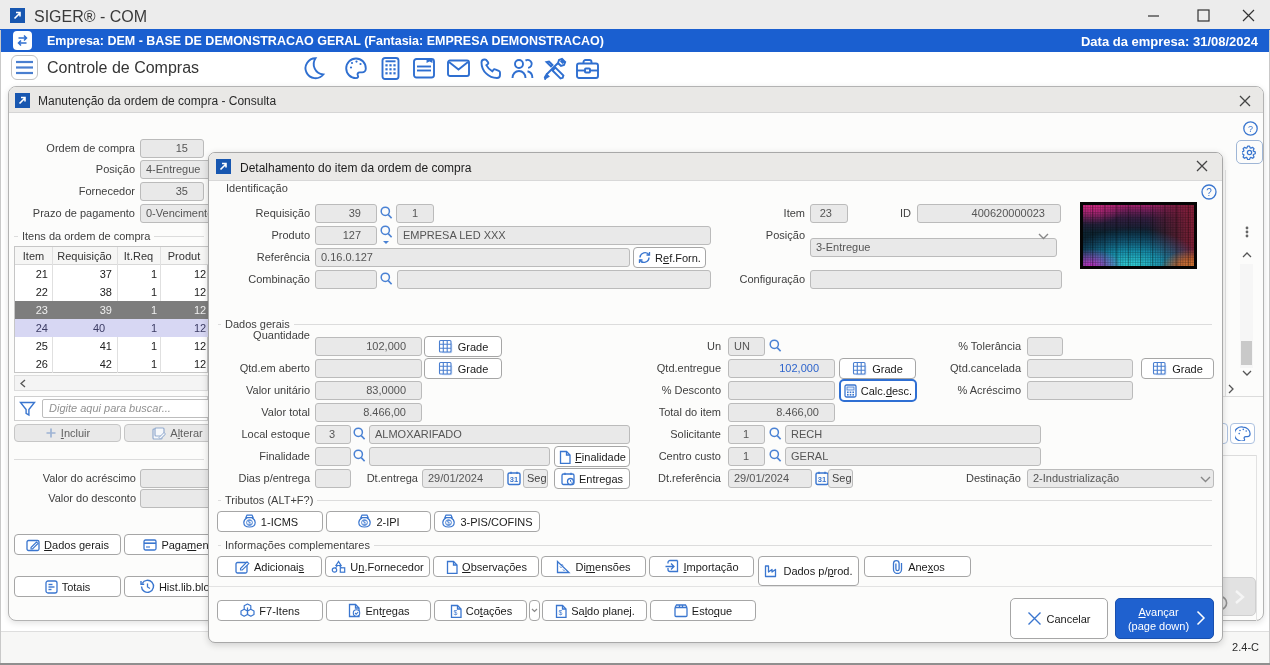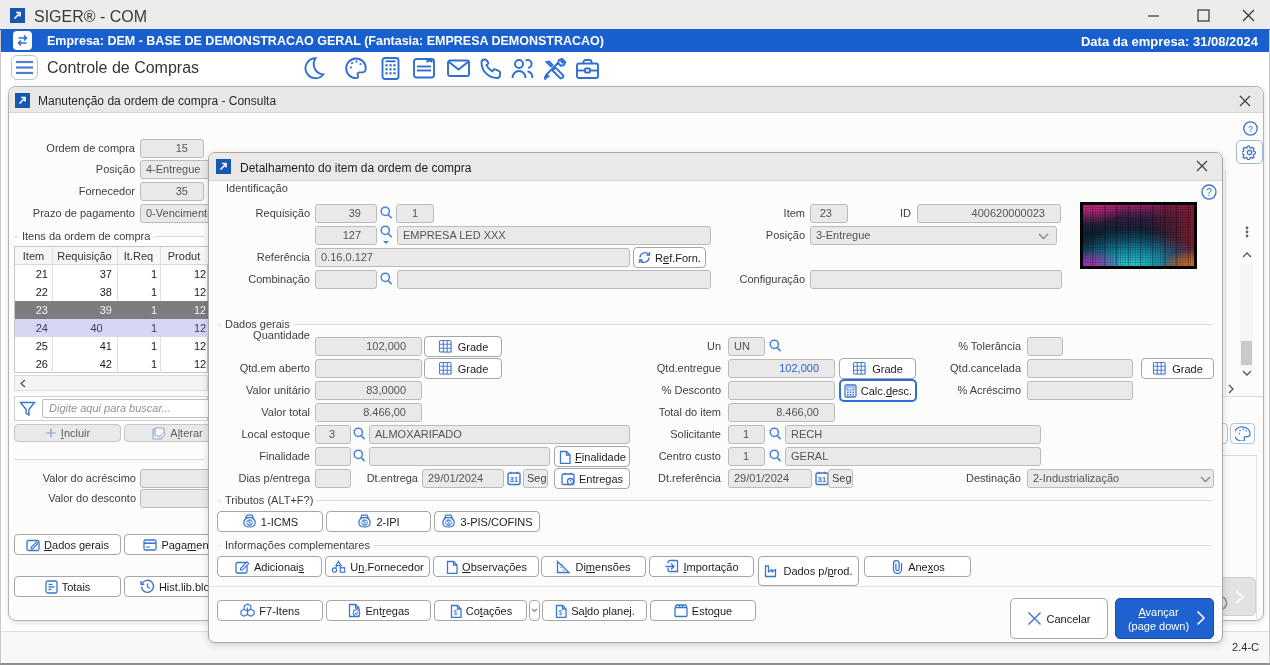--- a/index.html
+++ b/index.html
@@ -180,21 +180,21 @@
 <div class="a" style="left:194px;top:265px;line-height:18px;color:#222">12</div>
 <div class="a" style="left:15px;top:283px;width:33px;text-align:right;line-height:18px;color:#222">22</div>
 <div class="a" style="left:79px;top:283px;width:33px;text-align:right;line-height:18px;color:#222">38</div>
 <div class="a" style="left:124px;top:283px;width:33px;text-align:right;line-height:18px;color:#222">1</div>
 <div class="a" style="left:194px;top:283px;line-height:18px;color:#222">12</div>
 <div class="a" style="left:15px;top:301px;width:33px;text-align:right;line-height:18px;color:#efefef">23</div>
 <div class="a" style="left:79px;top:301px;width:33px;text-align:right;line-height:18px;color:#efefef">39</div>
 <div class="a" style="left:124px;top:301px;width:33px;text-align:right;line-height:18px;color:#efefef">1</div>
 <div class="a" style="left:194px;top:301px;line-height:18px;color:#efefef">12</div>
 <div class="a" style="left:15px;top:319px;width:33px;text-align:right;line-height:18px;color:#3c3c64">24</div>
-<div class="a" style="left:80px;top:319px;width:33px;text-align:center;line-height:18px;color:#3c3c64">40</div>
+<div class="a" style="left:93px;top:319px;width:33px;text-align:left;line-height:18px;color:#3c3c64">40</div>
 <div class="a" style="left:124px;top:319px;width:33px;text-align:right;line-height:18px;color:#3c3c64">1</div>
 <div class="a" style="left:194px;top:319px;line-height:18px;color:#3c3c64">12</div>
 <div class="a" style="left:15px;top:337px;width:33px;text-align:right;line-height:18px;color:#222">25</div>
 <div class="a" style="left:79px;top:337px;width:33px;text-align:right;line-height:18px;color:#222">41</div>
 <div class="a" style="left:124px;top:337px;width:33px;text-align:right;line-height:18px;color:#222">1</div>
 <div class="a" style="left:194px;top:337px;line-height:18px;color:#222">12</div>
 <div class="a" style="left:15px;top:355px;width:33px;text-align:right;line-height:18px;color:#222">26</div>
 <div class="a" style="left:79px;top:355px;width:33px;text-align:right;line-height:18px;color:#222">42</div>
 <div class="a" style="left:124px;top:355px;width:33px;text-align:right;line-height:18px;color:#222">1</div>
 <div class="a" style="left:194px;top:355px;line-height:18px;color:#222">12</div>
@@ -329,30 +329,31 @@
 <div class="f n" style="left:315px;top:204px;width:62px">39</div>
 <svg class="mag" style="left:380px;top:206px" width="13" height="14">
       <use href="#mag"></use>
     </svg>
 <div class="f n" style="left:396px;top:204px;width:38px">1</div>
 <div class="lb" style="left:605px;top:204px">Item</div>
 <div class="f n" style="left:810px;top:204px;width:38px">23</div>
 <div class="lb" style="left:711px;top:204px">ID</div>
 <div class="f n" style="left:917px;top:204px;width:144px">400620000023</div>
 
+<div class="lb" style="left:110px;top:226px">Produto</div>
 <div class="f n" style="left:315px;top:226px;width:62px">127</div>
 <svg class="mag" style="left:380px;top:225px" width="13" height="14">
       <use href="#mag"></use>
     </svg>
 <svg class="a" style="left:382px;top:240px" width="9" height="5">
       <path d="M1 1l3 3 3-3" fill="#4a82d4"></path>
     </svg>
 <div class="f t" style="left:397px;top:226px;width:314px">EMPRESA LED XXX</div>
 <div class="lb" style="left:605px;top:226px">Posição</div>
-<div class="f t" style="left:810px;top:226px;width:247px">3-Entregue</div>
+<div class="f t" style="left:810px;top:238px;width:247px">3-Entregue</div>
 <svg class="a" style="left:1038px;top:233px" width="11" height="7">
       <use href="#chev"></use>
     </svg>
 
 <div class="lb" style="left:110px;top:248px">Referência</div>
 <div class="f t" style="left:315px;top:248px;width:315px">0.16.0.127</div>
 <div class="b" style="left:633px;top:247px;width:73px;height:21px">
       <svg width="13" height="13" fill="none" stroke="#3a76cf" stroke-width="1.4">
         <path d="M11.2 4A5 5 0 0 0 2 6.5M1.8 9a5 5 0 0 0 9.2-2.5"></path>
         <path d="M11.5 1v3h-3M1.5 12V9h3" stroke-width="1.3"></path>

